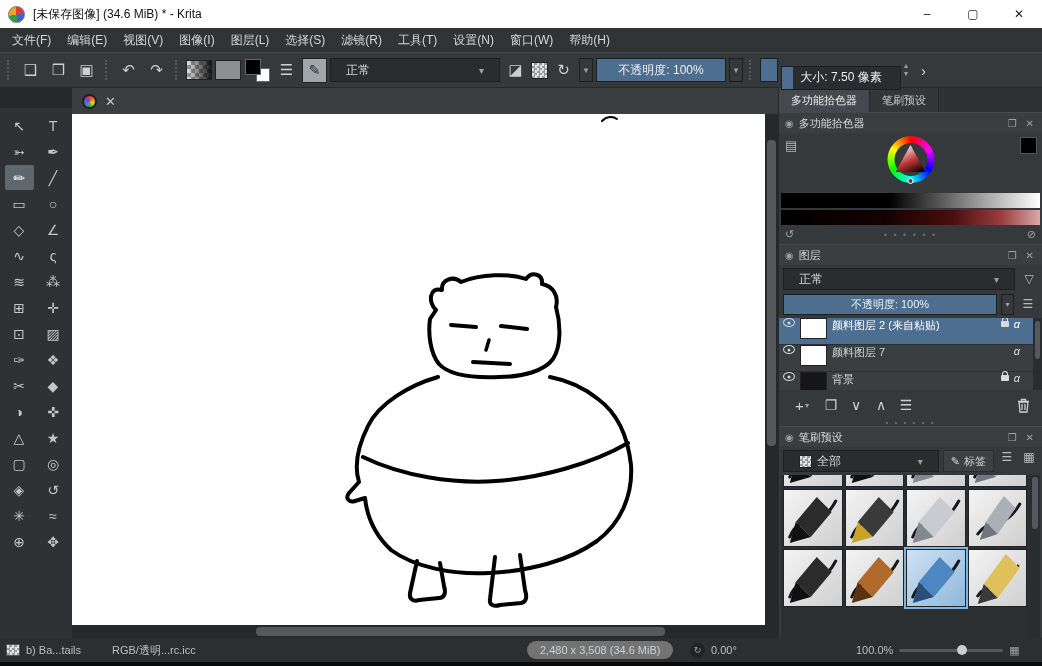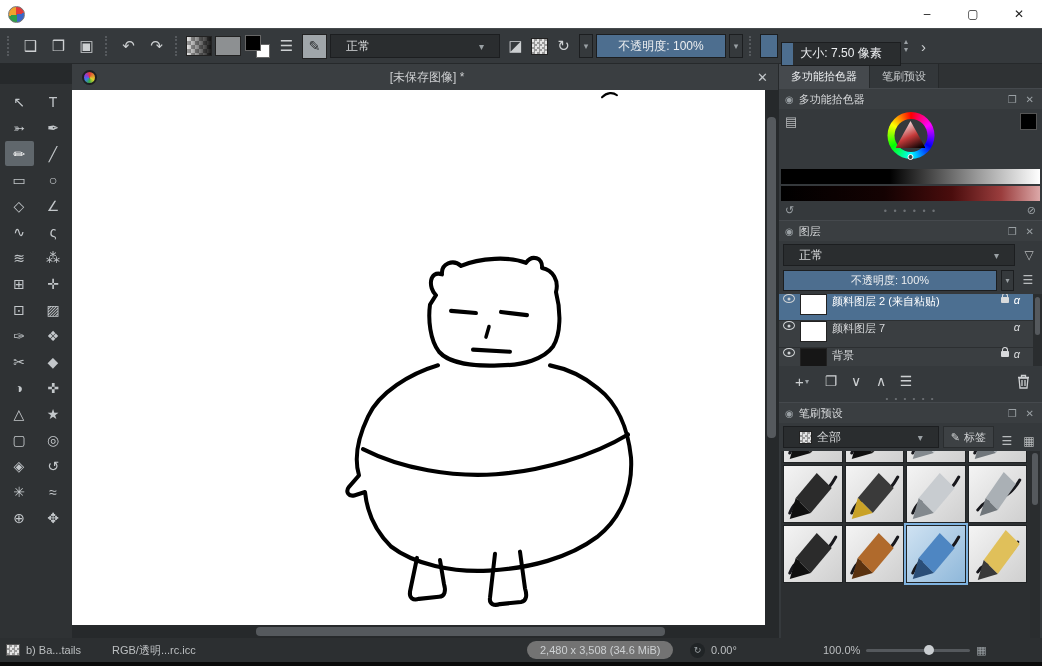--- a/index.html
+++ b/index.html
@@ -125,21 +125,21 @@
   .layer-btns { height:30px; display:flex; align-items:center; gap:3px; padding:0 8px; color:#cdd0d2; }
   .lb { width:22px; height:24px; display:flex; align-items:center; justify-content:center; font-size:14px; }
   .lb-add { width:30px; gap:1px; }
   .lb-add .pc { font-size:15px; }
   .lb-add .cc { font-size:8px; color:#9aa0a4; }
   .lb-trash { margin-left:auto; }
 
   
   .presets-docker { flex:1; display:flex; flex-direction:column; min-height:0; }
   .splitter-dots { height:6px; text-align:center; color:#6d7175; font-size:8px; letter-spacing:2px; line-height:5px; flex:none; }
-  .presets-controls { display:flex; align-items:flex-end; gap:4px; padding:3px 4px; height:28px; flex:none; }
+  .presets-controls { display:flex; align-items:flex-start; gap:4px; padding:3px 4px; height:28px; flex:none; }
   .dd-presetfilter { flex:1; height:22px; gap:5px; }
   .tag-btn { height:22px; display:flex; align-items:center; gap:4px; padding:0 7px; background:#3d4144; border:1px solid #2a2d2f; color:#d2d4d6; font-size:11px; flex:none; }
   .pc-icon { width:18px; text-align:center; color:#b8bbbd; font-size:12px; flex:none; }
   .pr-wrap { flex:1; position:relative; overflow:hidden; background:#2c2f31; margin:0 2px; }
   .pr-grid { position:absolute; left:2px; right:13px; top:-46px; display:grid; grid-template-columns:repeat(4,1fr); gap:2px; }
   .pr-tile { height:58px; background:linear-gradient(135deg,#f4f4f4,#cfcfcf); border:1px solid #202325; position:relative; }
   .pr-tile svg { position:absolute; inset:0; width:100%; height:100%; }
   .pr-tile.sel { outline:2px solid #7fb3e0; background:linear-gradient(135deg,#cfe2f2,#8fb8da); }
   .stk { fill:none; stroke:#17171c; stroke-width:3; stroke-linecap:round; }
   .t-ink .pb{fill:#2b2b2b}.t-ink .pn{fill:#101010}
@@ -168,27 +168,41 @@
   .sb-right-icon { color:#9aa0a4; font-size:11px; }
   .bottomstrip { height:4px; background:#0a0a0a; flex:none; }
 </style>
 </head>
 <body>
 
 <div class="window">
 
   <div class="titlebar">
     <div class="app-logo"></div>
+    <span class="title-text">[未保存图像]  (34.6 MiB)  * - Krita</span>
     <div class="win-controls">
       <div class="win-btn">–</div>
       <div class="win-btn">▢</div>
       <div class="win-btn">✕</div>
     </div>
   </div>
 
+  <div class="menubar">
+    <span class="menu-item">文件(F)</span>
+    <span class="menu-item">编辑(E)</span>
+    <span class="menu-item">视图(V)</span>
+    <span class="menu-item">图像(I)</span>
+    <span class="menu-item">图层(L)</span>
+    <span class="menu-item">选择(S)</span>
+    <span class="menu-item">滤镜(R)</span>
+    <span class="menu-item">工具(T)</span>
+    <span class="menu-item">设置(N)</span>
+    <span class="menu-item">窗口(W)</span>
+    <span class="menu-item">帮助(H)</span>
+  </div>
 
   <div class="toolbar">
     <div class="grip"></div>
     <div class="tb-icon">❑</div>
     <div class="tb-icon">❒</div>
     <div class="tb-icon">▣</div>
     <div class="grip"></div>
     <div class="tb-icon">↶</div>
     <div class="tb-icon">↷</div>
     <div class="grip"></div>
@@ -264,21 +278,20 @@
         <span class="tool">✳</span>
         <span class="tool">≈</span>
         <span class="tool">⊕</span>
         <span class="tool">✥</span>
       </div>
     </div>
 
     <div class="canvas-col">
       <div class="canvas-tabbar">
         <div class="tab-wheel"></div>
-        <span class="tab-title">[未保存图像] *</span>
         <span class="tab-close">✕</span>
       </div>
       <div class="canvas-body">
         <div class="canvas-white">
           <svg viewBox="0 0 693 511" preserveAspectRatio="none">
             <g fill="none" stroke="#000" stroke-width="4" stroke-linecap="round" stroke-linejoin="round">
 
               <path d="M364,196 C356,189 357,172 370,176 C369,166 381,161 389,168 C408,160 438,159 454,165 C460,157 471,160 470,170 C481,172 487,182 484,193 C489,211 489,233 481,245 C472,257 451,263 427,263 C402,264 377,261 367,250 C358,239 356,219 358,205 Z"></path>
 
               <path d="M379,211 L404,213"></path>
@@ -534,21 +547,21 @@
     <div class="sb-abs" style="left:112px">
       <span>RGB/透明...rc.icc</span>
     </div>
     <div class="sb-abs" style="left:527px">
       <span class="size-pill">2,480 x 3,508 (34.6 MiB)</span>
     </div>
     <div class="sb-abs" style="left:690px">
       <span class="rot-circle">↻</span>
       <span>0.00°</span>
     </div>
-    <div class="sb-abs" style="left:823px">
+    <div class="sb-abs" style="left:856px">
       <span>100.0%</span>
       <div class="zoom-slider">
         <div class="zoom-handle"></div>
       </div>
       <span class="sb-right-icon">▦</span>
     </div>
   </div>
   <div class="bottomstrip"></div>
 
 </div>

